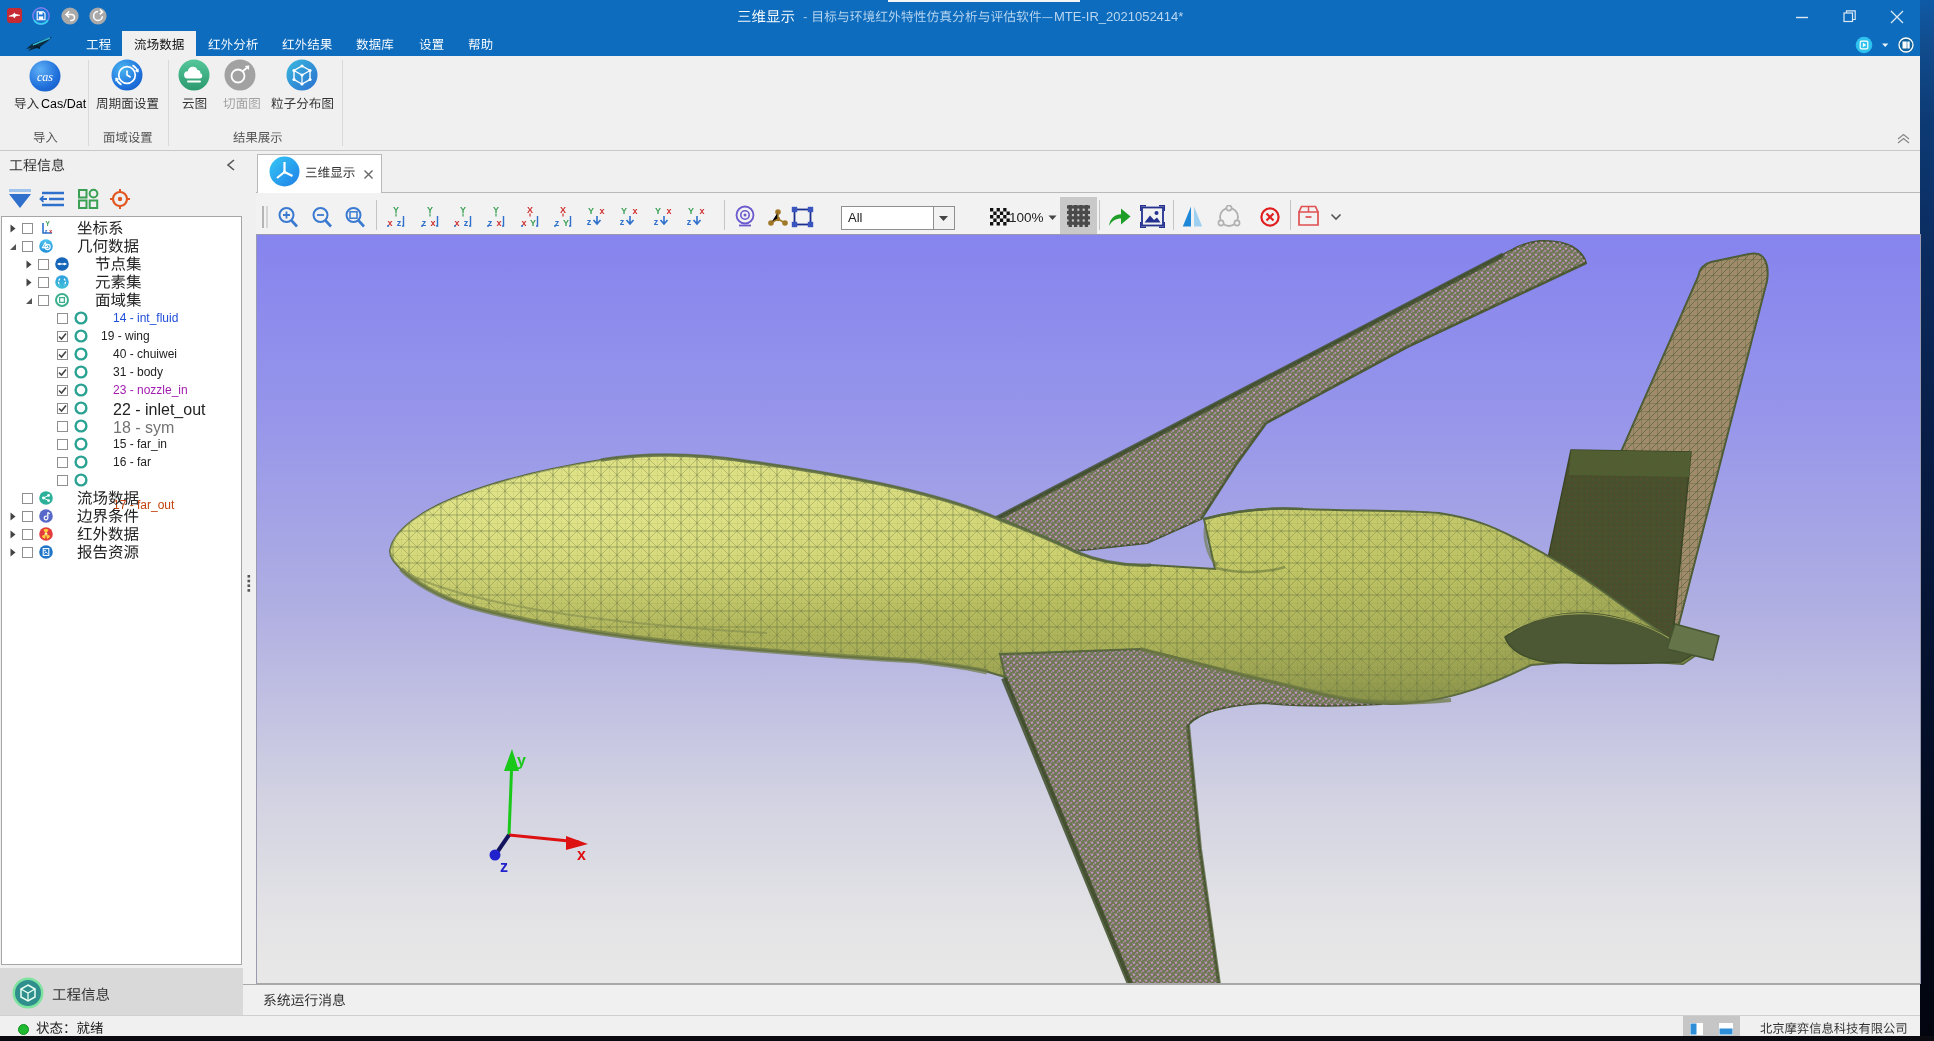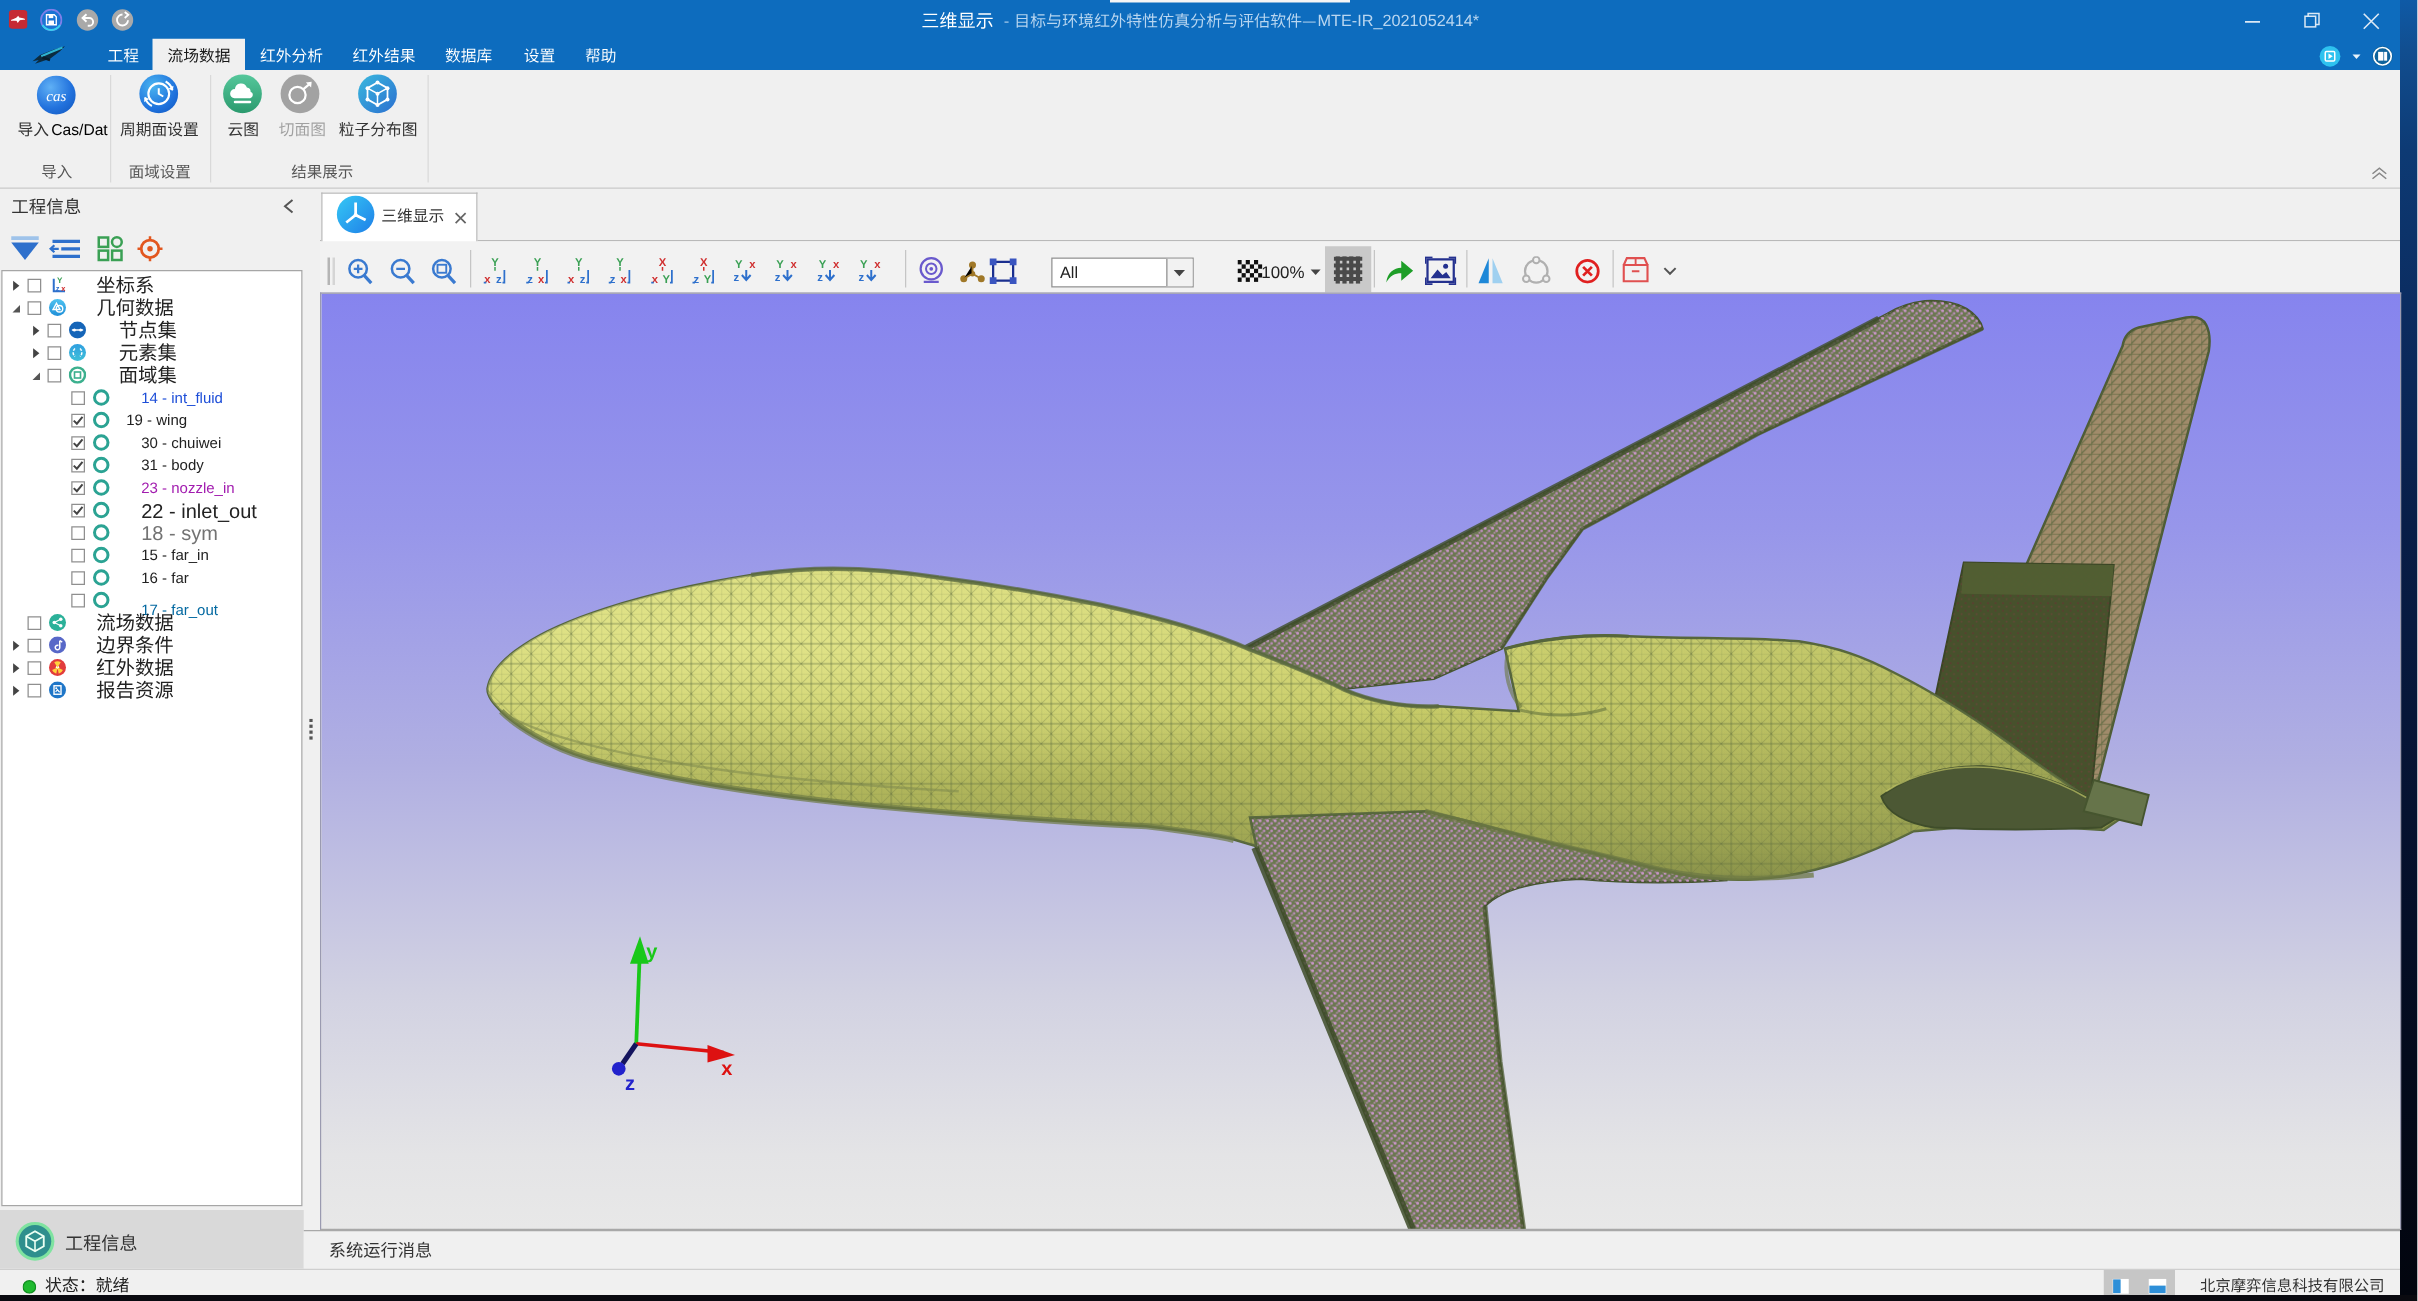--- a/index.html
+++ b/index.html
@@ -395,21 +395,21 @@
 <circle cx="7" cy="7" r="5.4" fill="none" stroke="#2ba393" stroke-width="2.4"></circle>
   </svg>
 <div class="abs" style="left:101px;top:329.0px;font-size:12px;color:#222">19 - wing</div>
 <div class="abs" style="left:57px;top:348.5px;width:11px;height:11px;border:1px solid #8f8f8f;background:#fff"></div>
 <svg class="abs" style="left:57px;top:348.5px" width="11" height="11" viewBox="0 0 11 11">
     <path d="M2 5.5 L4.5 8 L9 2.5" fill="none" stroke="#444" stroke-width="1.6"></path>
   </svg>
 <svg class="abs" style="left:74px;top:347.0px" width="14" height="14" viewBox="0 0 14 14">
 <circle cx="7" cy="7" r="5.4" fill="none" stroke="#2ba393" stroke-width="2.4"></circle>
   </svg>
-<div class="abs" style="left:113px;top:347.0px;font-size:12px;color:#222">30 - chuiwei</div>
+<div class="abs" style="left:113px;top:347.0px;font-size:12px;color:#222">40 - chuiwei</div>
 <div class="abs" style="left:57px;top:366.5px;width:11px;height:11px;border:1px solid #8f8f8f;background:#fff"></div>
 <svg class="abs" style="left:57px;top:366.5px" width="11" height="11" viewBox="0 0 11 11">
     <path d="M2 5.5 L4.5 8 L9 2.5" fill="none" stroke="#444" stroke-width="1.6"></path>
   </svg>
 <svg class="abs" style="left:74px;top:365.0px" width="14" height="14" viewBox="0 0 14 14">
 <circle cx="7" cy="7" r="5.4" fill="none" stroke="#2ba393" stroke-width="2.4"></circle>
   </svg>
 <div class="abs" style="left:113px;top:365.0px;font-size:12px;color:#222">31 - body</div>
 <div class="abs" style="left:57px;top:384.5px;width:11px;height:11px;border:1px solid #8f8f8f;background:#fff"></div>
 <svg class="abs" style="left:57px;top:384.5px" width="11" height="11" viewBox="0 0 11 11">
@@ -439,21 +439,21 @@
 <div class="abs" style="left:113px;top:437.0px;font-size:12px;color:#222">15 - far_in</div>
 <div class="abs" style="left:57px;top:456.5px;width:11px;height:11px;border:1px solid #8f8f8f;background:#fff"></div>
 <svg class="abs" style="left:74px;top:455.0px" width="14" height="14" viewBox="0 0 14 14">
 <circle cx="7" cy="7" r="5.4" fill="none" stroke="#2ba393" stroke-width="2.4"></circle>
   </svg>
 <div class="abs" style="left:113px;top:455.0px;font-size:12px;color:#222">16 - far</div>
 <div class="abs" style="left:57px;top:474.5px;width:11px;height:11px;border:1px solid #8f8f8f;background:#fff"></div>
 <svg class="abs" style="left:74px;top:473.0px" width="14" height="14" viewBox="0 0 14 14">
 <circle cx="7" cy="7" r="5.4" fill="none" stroke="#2ba393" stroke-width="2.4"></circle>
   </svg>
-<div class="abs" style="left:113px;top:481px;font-size:12px;color:#0369a1">17 - far_out</div>
+<div class="abs" style="left:113px;top:498px;font-size:12px;color:#c2410c">17 - far_out</div>
 <div class="abs" style="left:22px;top:492.5px;width:11px;height:11px;border:1px solid #8f8f8f;background:#fff"></div>
 <svg class="abs" style="left:39px;top:491.0px" width="14" height="14" viewBox="0 0 14 14">
 <circle cx="7" cy="7" r="6.8" fill="#2bb199"></circle>
 <circle cx="9.6" cy="4.4" r="1.4" fill="#fff"></circle>
     <circle cx="9.6" cy="9.6" r="1.4" fill="#fff"></circle>
     <circle cx="4.4" cy="7" r="1.4" fill="#fff"></circle>
 <path d="M4.4 7 L9.6 4.4 M4.4 7 L9.6 9.6" stroke="#fff" stroke-width="1"></path>
   </svg>
 <svg style="position:absolute;left:77.0px;top:489.5px;overflow:visible" width="62.0" height="16.4" fill="#222">
     <g transform="translate(0,13.64)">

